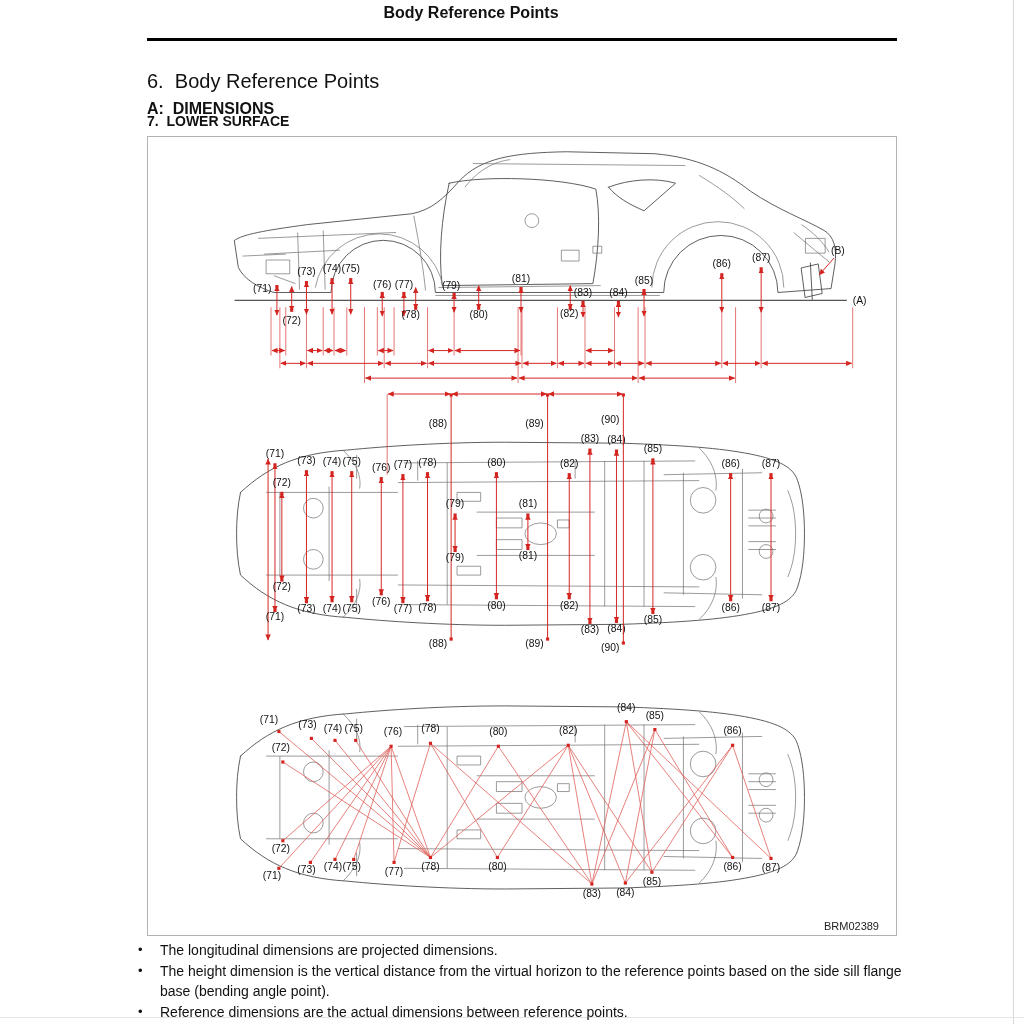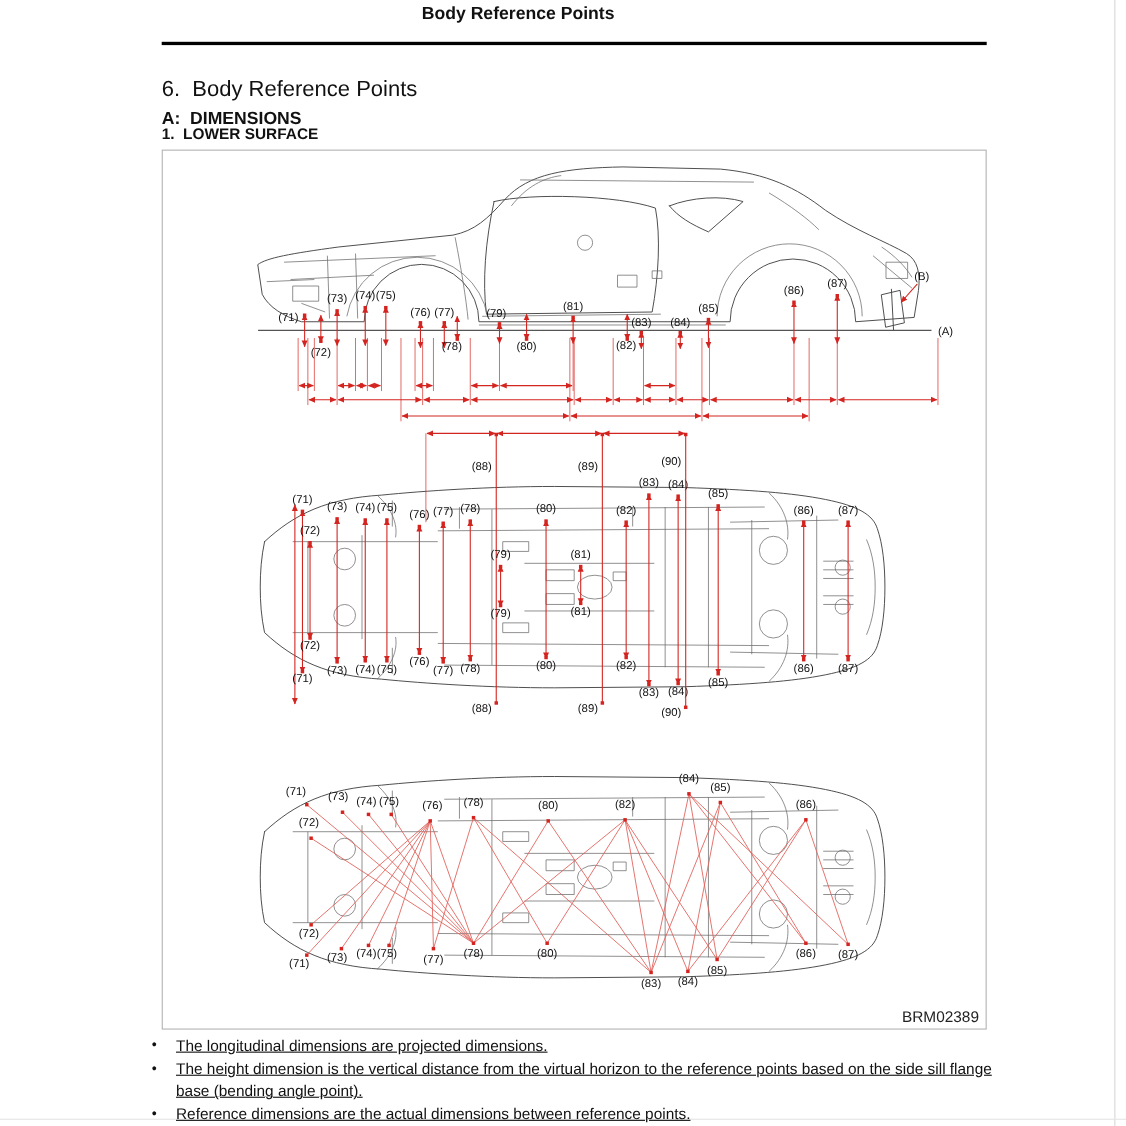--- a/index.html
+++ b/index.html
@@ -10,46 +10,46 @@
   .page-edge-bottom{position:absolute;left:0;right:0;bottom:6px;height:1px;background:#e4e4e4;}
   .header-title{position:absolute;top:4px;left:0;width:942px;text-align:center;
        font-size:16px;font-weight:bold;white-space:pre;}
   .rule{position:absolute;top:38px;left:147px;width:750px;height:3px;background:#000;}
   .h-section{position:absolute;top:50px;left:147px;font-size:20px;font-weight:normal;white-space:pre;margin-top:20px;}
   .h-sub{position:absolute;top:100px;left:147px;font-size:16px;font-weight:bold;white-space:pre;}
   .h-item{position:absolute;top:113px;left:147px;font-size:14px;font-weight:bold;white-space:pre;}
   .figure-box{position:absolute;top:136px;left:147px;width:748px;height:798px;
        border:1px solid #b2b2b2;background:#fff;}
   .figure-box svg{display:block;}
-  .figure-code{position:absolute;right:6px;bottom:3px;font-size:14px;color:#222;}
+  .figure-code{position:absolute;right:17px;bottom:3px;font-size:11px;color:#222;}
   .notes{position:absolute;top:940px;left:138px;width:770px;font-size:14px;line-height:1.48;}
   .note{display:flex;}
   .note .b{width:22px;flex:0 0 22px;text-align:left;font-size:13px;}
-  .note .t{flex:1;text-decoration:underline;}
+  .note .t{flex:1;}
   
   .art{stroke:var(--art);stroke-width:.9;fill:none;stroke-linejoin:round;stroke-linecap:round;}
   .artlight{stroke:#6d6d6d;stroke-width:.7;fill:none;}
   .ground{stroke:#555;stroke-width:1.1;}
   .red{stroke:var(--red);stroke-width:1;fill:none;}
   .redthin{stroke:var(--red);stroke-width:.7;fill:none;opacity:.9;}
   .reddiag{stroke:var(--pink);stroke-width:.9;fill:none;opacity:.9;}
   .reddot{fill:var(--red);}
   text.lbl{font:10.5px "Liberation Sans",sans-serif;fill:#111;}
 </style>
 </head>
 <body>
 
 <div class="page-edge"></div>
 <div class="page-edge-bottom"></div>
 
 <div class="header-title">Body Reference Points</div>
 <div class="rule"></div>
 <div class="h-section">6.  Body Reference Points</div>
 <div class="h-sub">A:  DIMENSIONS</div>
-<div class="h-item">1.  LOWER SURFACE</div>
+<div class="h-item">7.  LOWER SURFACE</div>
 
 <div class="figure-box">
 
   <svg width="748" height="248" viewBox="0 0 760 250">
     <defs>
       <marker id="ar" viewBox="0 0 8 8" refX="7" refY="4" markerWidth="6.5" markerHeight="6.5" orient="auto-start-reverse">
         <path d="M0,0.6 L7.6,4 L0,7.4 z" fill="#d42420"></path>
       </marker>
       <g id="plan-car">
         <path class="art" d="M92,98 C120,72 150,58 200,55 C240,51 300,47 360,47 L480,48 C540,50 580,53 610,59 C640,65 654,73 658,86 C663,100 665,120 665,140 C665,160 663,180 658,194 C654,207 640,215 610,221 C580,227 540,230 480,232 L360,233 C300,233 240,229 200,225 C150,222 120,208 92,182 C89,168 88,154 88,140 C88,126 89,112 92,98 Z"></path>

